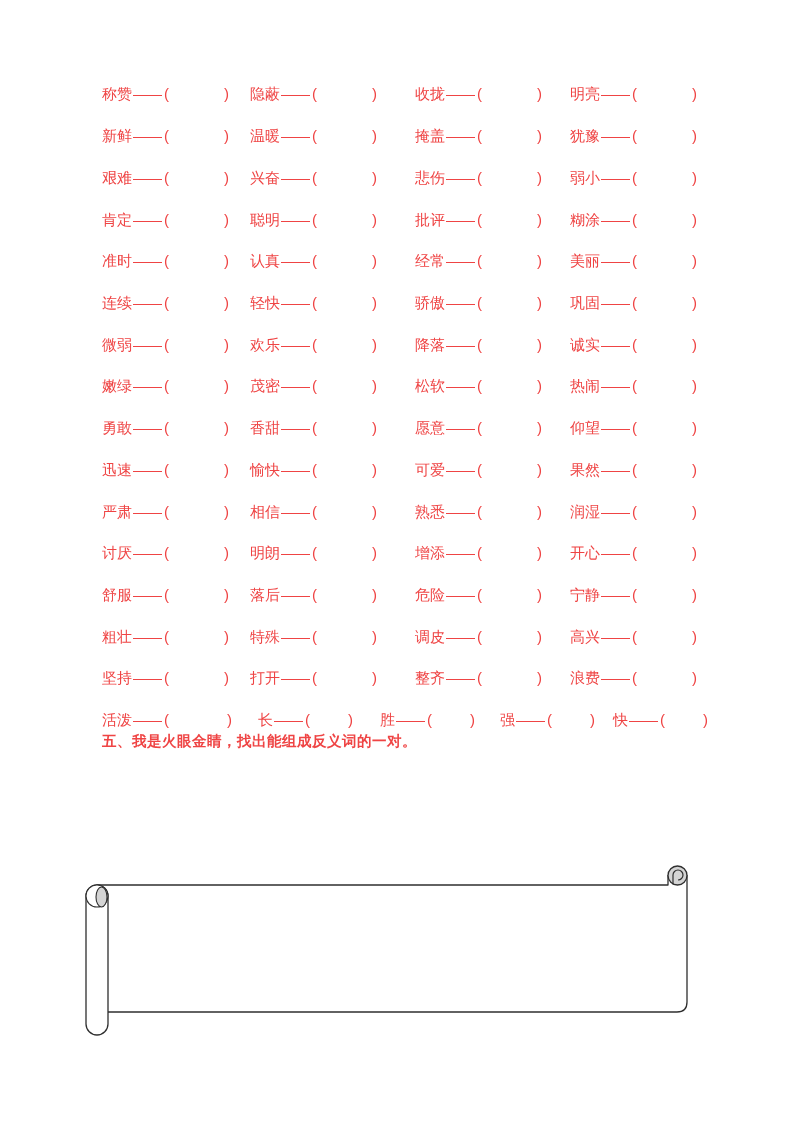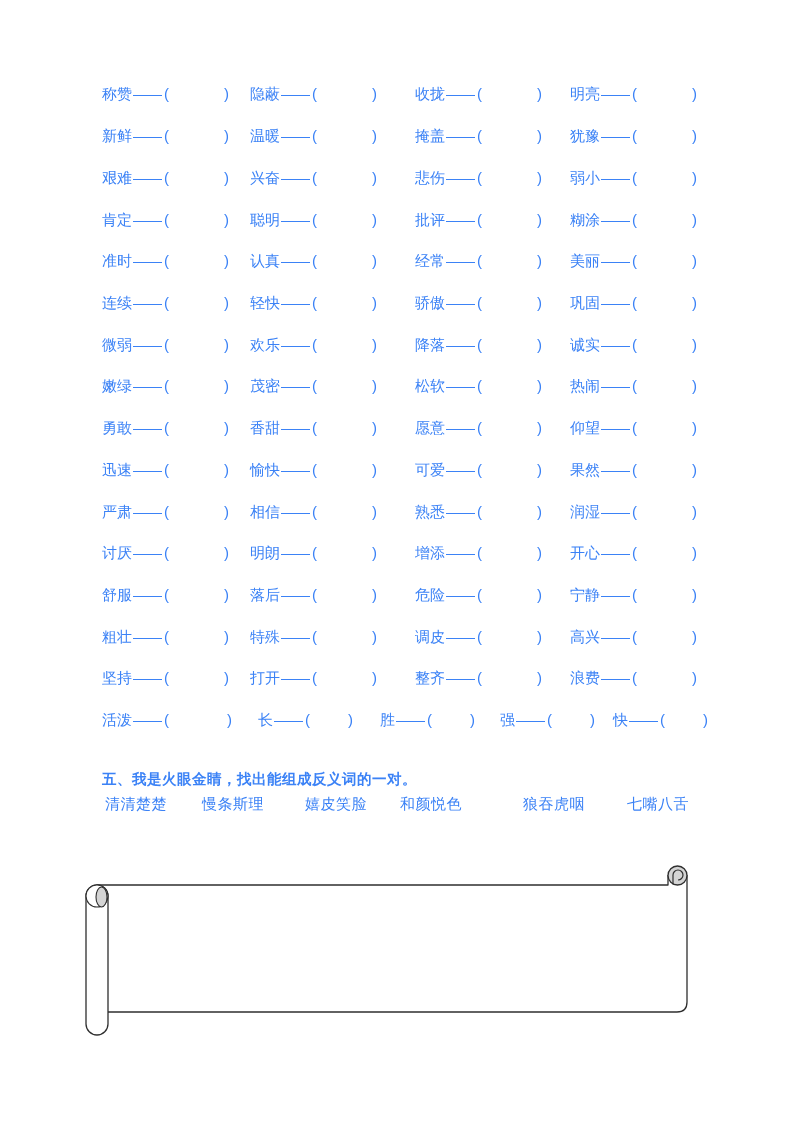--- a/index.html
+++ b/index.html
@@ -1,21 +1,21 @@
 <!DOCTYPE html>
 <html><head>
 <meta charset="utf-8">
 <style>
   html,body{margin:0;padding:0;background:#e8e8e8;}
   .page{
     position:relative;
     width:793px;height:1122px;
     margin:0 auto;
     background:#ffffff;
-    color:#3b82f6;
+    color:#ef4444;
     font-family:"Liberation Sans","DejaVu Sans",sans-serif;
     font-size:15px;
     overflow:hidden;
   }
   
   .antonyms{position:absolute;left:102px;top:74px;right:58px;}
   .arow{
     display:grid;
     grid-template-columns:148px 165px 155px auto;
     height:41.73px;
@@ -24,21 +24,21 @@
   .arow.last{
     grid-template-columns:156px 122px 120px 113px auto;
   }
   .entry{white-space:nowrap;}
   .entry .d{margin:0 3px 0 1px;letter-spacing:-1px;}
   .gap{display:inline-block;width:55px;}
   .gap.gap-s{width:38px;}
   .gap.gap-w{width:58px;}
   
   .heading{
-    position:absolute;left:102px;top:770px;
+    position:absolute;left:102px;top:732px;
     margin:0;font-size:14.5px;font-weight:bold;
     letter-spacing:0.5px;
   }
   .idioms{position:absolute;left:105px;top:784px;width:600px;}
   .irow{
     display:grid;
     grid-template-columns:97px 103px 95px 123px 104px auto;
     height:40px;align-items:center;
   }
   .idiom{white-space:nowrap;letter-spacing:0.5px;}
@@ -146,28 +146,20 @@
         <span class="entry"><span class="w">长</span><span class="d">——</span><span class="p">(</span><span class="gap gap-s"></span><span class="p">)</span></span>
         <span class="entry"><span class="w">胜</span><span class="d">——</span><span class="p">(</span><span class="gap gap-s"></span><span class="p">)</span></span>
         <span class="entry"><span class="w">强</span><span class="d">——</span><span class="p">(</span><span class="gap gap-s"></span><span class="p">)</span></span>
         <span class="entry"><span class="w">快</span><span class="d">——</span><span class="p">(</span><span class="gap gap-s"></span><span class="p">)</span></span>
       </div>
     </div>
 
   <h2 class="heading">五、我是火眼金睛，找出能组成反义词的一对。</h2>
 
   <div class="idioms" id="idiom-host">
-      <div class="irow">
-        <span class="idiom">清清楚楚</span>
-        <span class="idiom">慢条斯理</span>
-        <span class="idiom">嬉皮笑脸</span>
-        <span class="idiom">和颜悦色</span>
-        <span class="idiom">狼吞虎咽</span>
-        <span class="idiom">七嘴八舌</span>
-      </div>
     </div>
 
   <div class="scroll-wrap">
     <svg width="616" height="184" viewBox="0 0 616 184">
 
       <path d="M 17 27 L 588 27 L 588 17.5 L 607 17.5 L 607 144 Q 607 154 597 154 L 17 154 Z" fill="#ffffff" stroke="#2f2f2f" stroke-width="1.3" stroke-linejoin="round"></path>
 
       <rect x="6" y="27" width="22" height="150" rx="11" fill="#ffffff" stroke="#2f2f2f" stroke-width="1.3"></rect>
       <ellipse cx="17" cy="38" rx="11" ry="11" fill="#ffffff" stroke="#2f2f2f" stroke-width="1.1"></ellipse>
       <ellipse cx="21.5" cy="39" rx="5.5" ry="10" fill="#d4d4d4" stroke="#2f2f2f" stroke-width="1.1"></ellipse>

